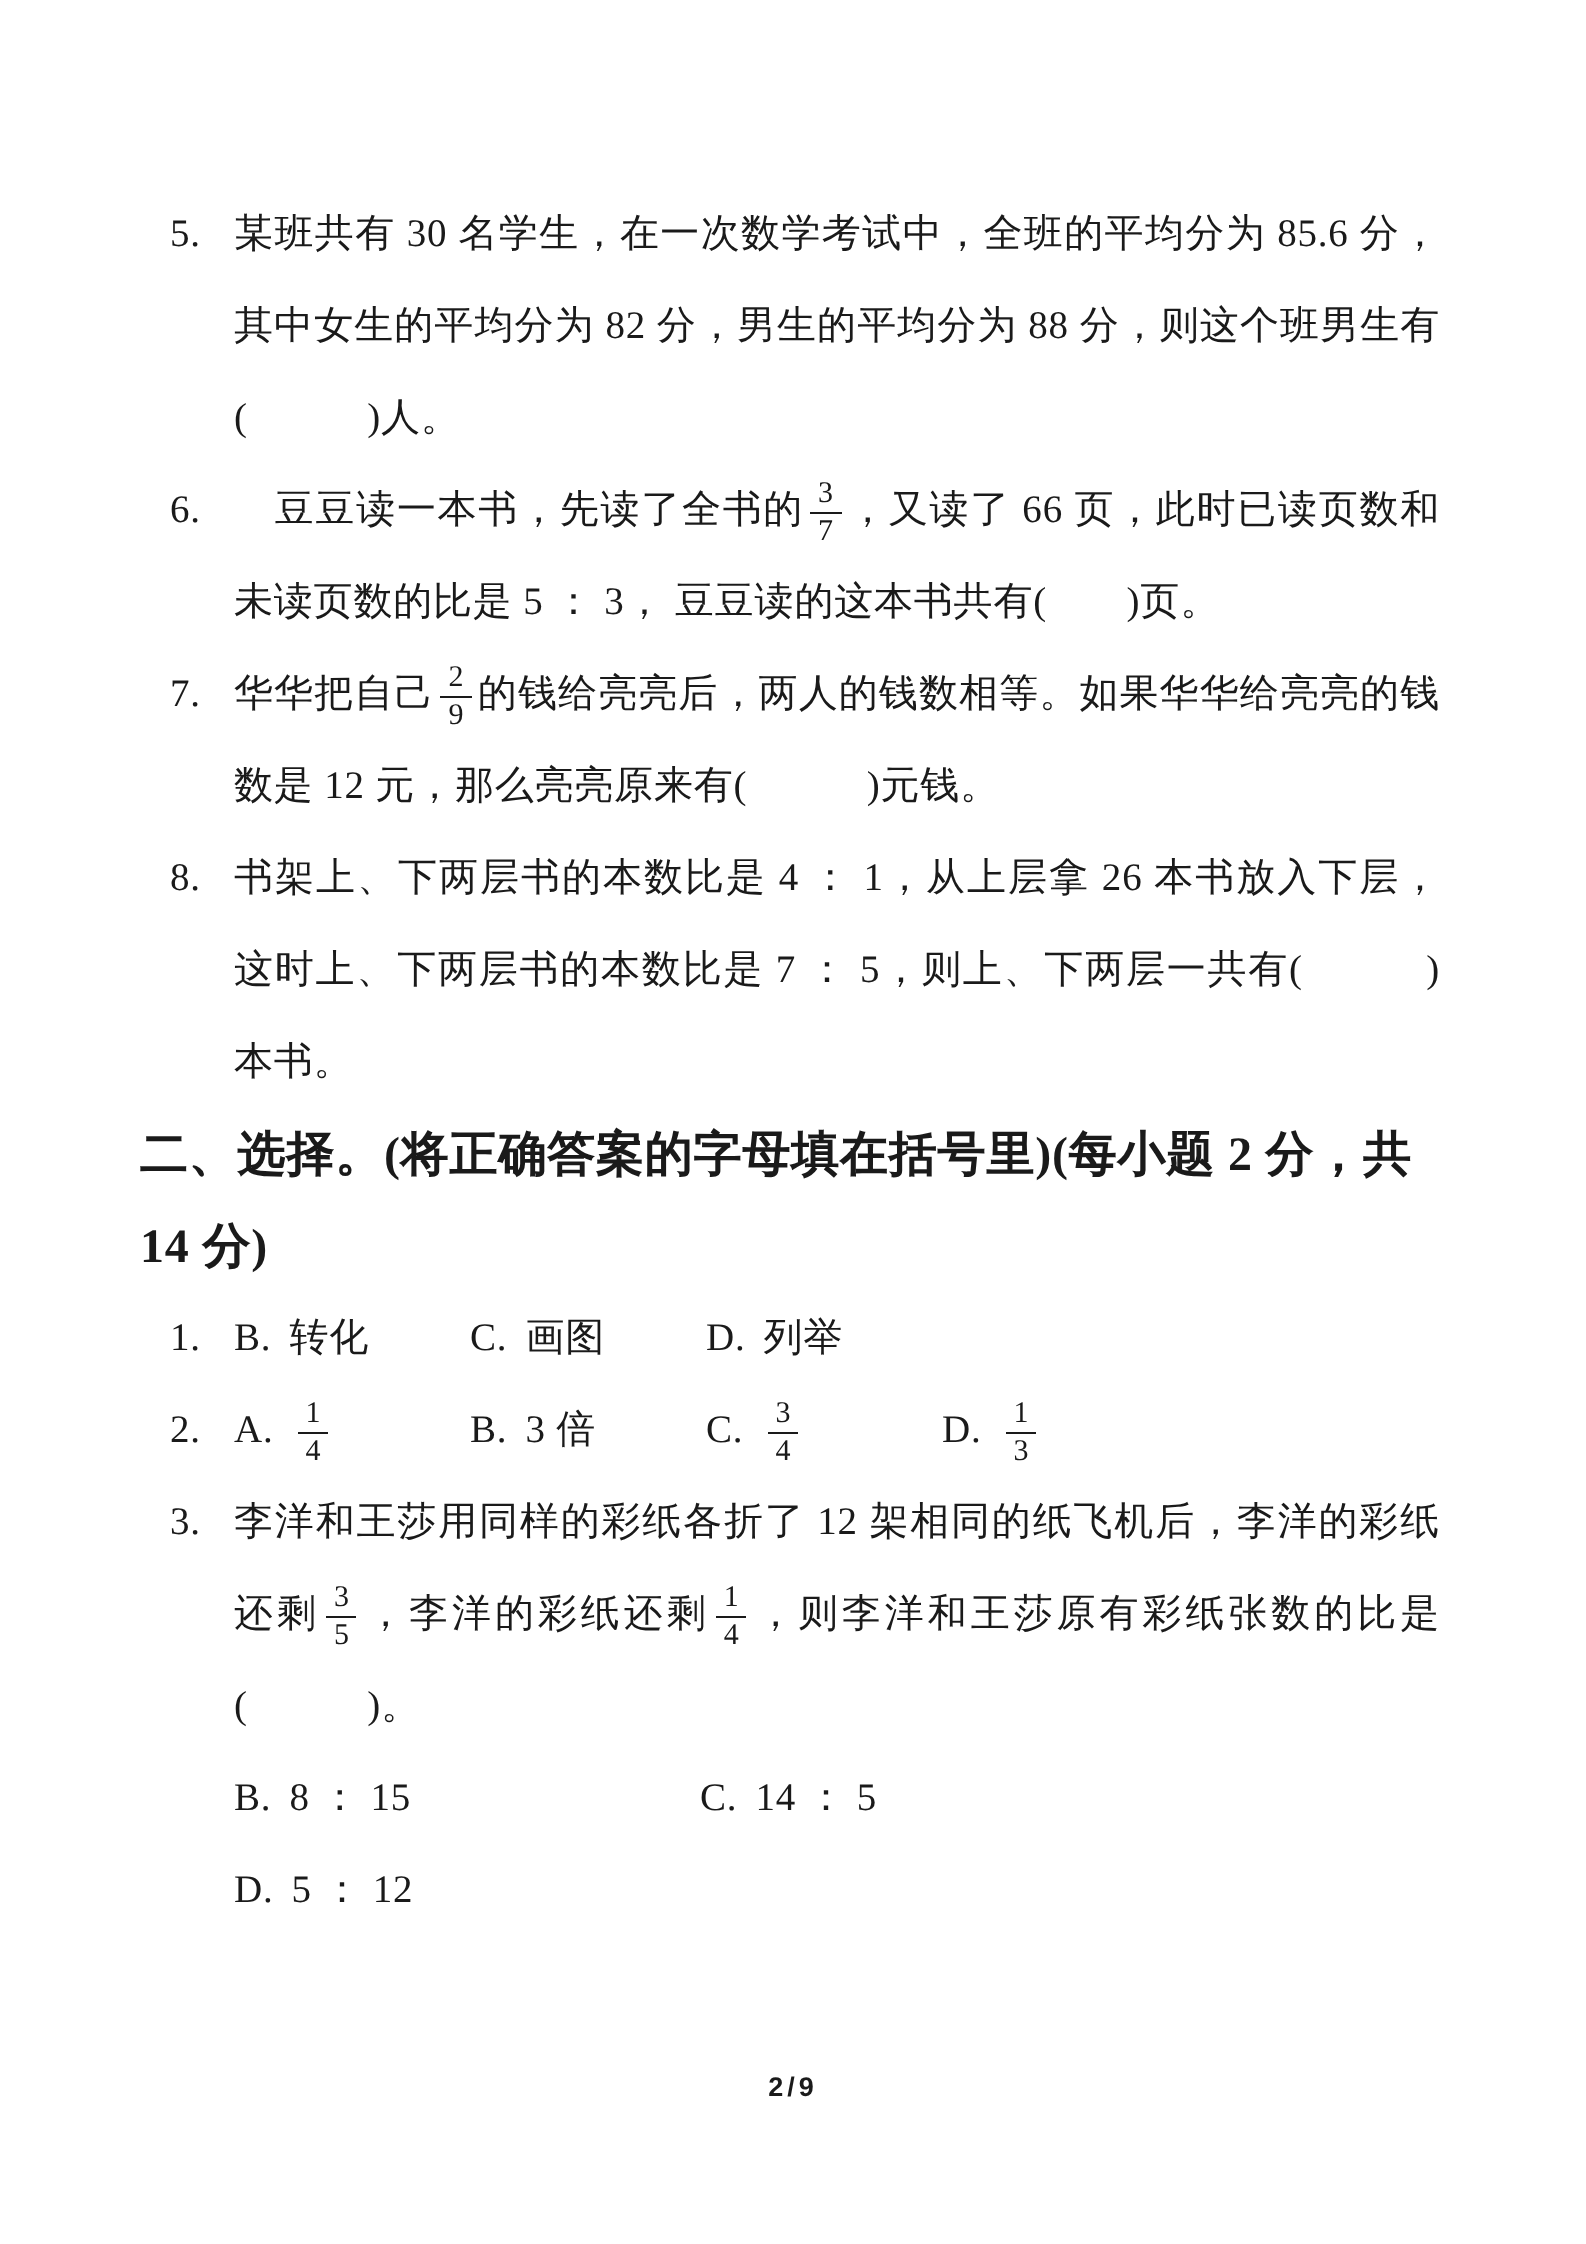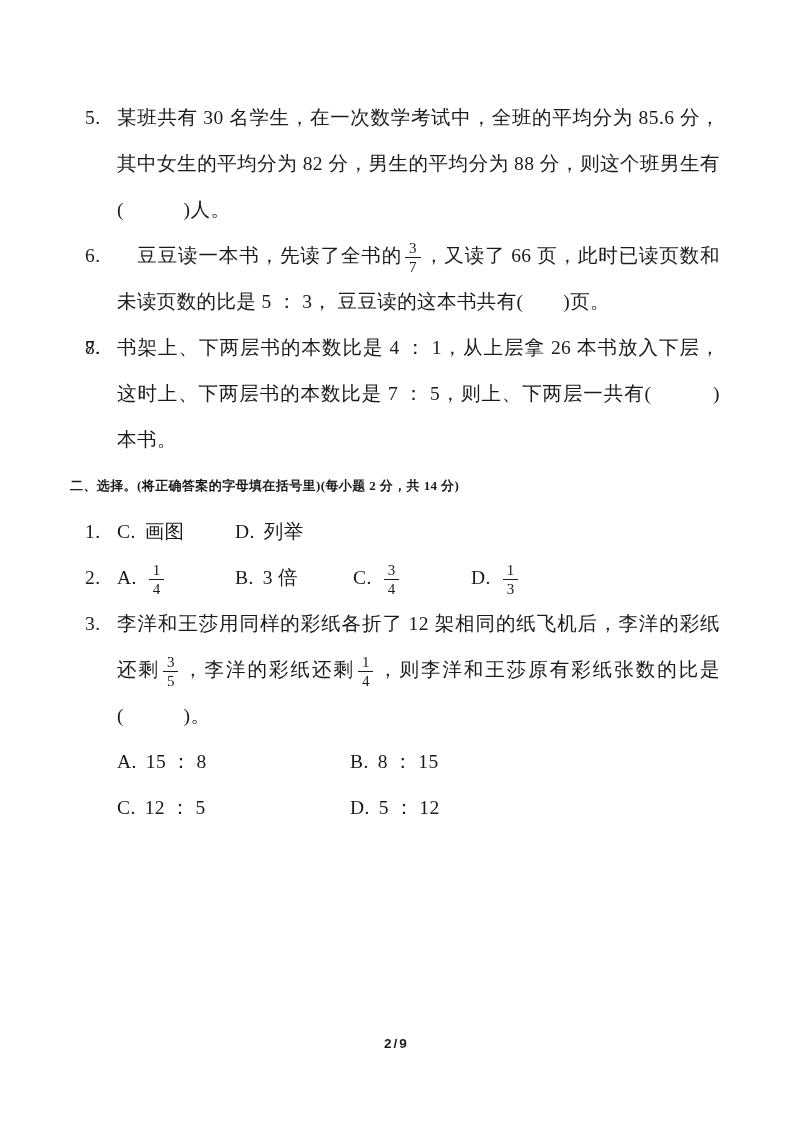--- a/index.html
+++ b/index.html
@@ -19,21 +19,21 @@
   .q {
     position: relative;
     padding-left: 47px;
     font-size: 19.5px;
     line-height: 46px;
     text-align: justify;
     letter-spacing: 0.4px;
   }
   .qnum { position: absolute; left: 15px; top: 0; }
   .sec-header {
-    font-size: 13px;
+    font-size: 24px;
     line-height: 46px;
     font-weight: bold;
     letter-spacing: 0.4px;
   }
   .opts { display: flex; }
   .opts.row .opt { width: 118px; }
   .opts.row .opt:last-child { width: auto; }
   .opts.grid { flex-wrap: wrap; }
   .opts.grid .opt { width: 233px; }
   .olabel { margin-right: 9px; }
@@ -59,36 +59,36 @@
     letter-spacing: 2px;
   }
 </style>
 </head>
 <body>
 
 <div class="page">
   <div id="fill-questions">
       <div class="q"><span class="qnum">5.</span><span class="qbody"><span>某班共有 30 名学生，在一次数学考试中，全班的平均分为 85.6 分，其中女生的平均分为 82 分，男生的平均分为 88 分，则这个班男生有(　　　)人。</span></span></div>
       <div class="q"><span class="qnum">6.</span><span class="qbody"><span>　豆豆读一本书，先读了全书的</span><span class="frac"><span class="fn">3</span><span class="fd">7</span></span><span>，又读了 66 页，此时已读页数和未读页数的比是 5 ： 3， 豆豆读的这本书共有(　　)页。</span></span></div>
-      <div class="q"><span class="qnum">7.</span></div>
+      <div class="q"><span class="qnum">7.</span><span class="qbody"><span>华华把自己</span><span class="frac"><span class="fn">2</span><span class="fd">9</span></span><span>的钱给亮亮后，两人的钱数相等。如果华华给亮亮的钱数是 12 元，那么亮亮原来有(　　　)元钱。</span></span></div>
       <div class="q"><span class="qnum">8.</span><span class="qbody"><span>书架上、下两层书的本数比是 4 ： 1，从上层拿 26 本书放入下层，这时上、下两层书的本数比是 7 ： 5，则上、下两层一共有(　　　)本书。</span></span></div>
     </div>
   <div class="sec-header">二、选择。(将正确答案的字母填在括号里)(每小题 2 分，共 14 分)</div>
   <div id="choice-questions">
       <div class="q"><span class="qnum">1.</span><div class="opts row">
+          <span class="opt"><span class="olabel">B.</span><span>转化</span></span>
           <span class="opt"><span class="olabel">C.</span><span>画图</span></span>
           <span class="opt"><span class="olabel">D.</span><span>列举</span></span>
         </div></div>
       <div class="q"><span class="qnum">2.</span><div class="opts row">
           <span class="opt"><span class="olabel">A.</span><span class="frac"><span class="fn">1</span><span class="fd">4</span></span></span>
           <span class="opt"><span class="olabel">B.</span><span>3 倍</span></span>
           <span class="opt"><span class="olabel">C.</span><span class="frac"><span class="fn">3</span><span class="fd">4</span></span></span>
           <span class="opt"><span class="olabel">D.</span><span class="frac"><span class="fn">1</span><span class="fd">3</span></span></span>
         </div></div>
       <div class="q"><span class="qnum">3.</span><span class="qbody"><span>李洋和王莎用同样的彩纸各折了 12 架相同的纸飞机后，李洋的彩纸还剩</span><span class="frac"><span class="fn">3</span><span class="fd">5</span></span><span>，李洋的彩纸还剩</span><span class="frac"><span class="fn">1</span><span class="fd">4</span></span><span>，则李洋和王莎原有彩纸张数的比是(　　　)。</span></span><div class="opts grid">
-          <span class="opt"><span class="olabel">A.</span><span>15 ： 8</span></span>
           <span class="opt"><span class="olabel">B.</span><span>8 ： 15</span></span>
-          <span class="opt"><span class="olabel">C.</span><span>12 ： 5</span></span>
+          <span class="opt"><span class="olabel">C.</span><span>14 ： 5</span></span>
           <span class="opt"><span class="olabel">D.</span><span>5 ： 12</span></span>
         </div></div>
     </div>
   <div class="footer">2/9</div>
 </div>
 
 </body></html>

